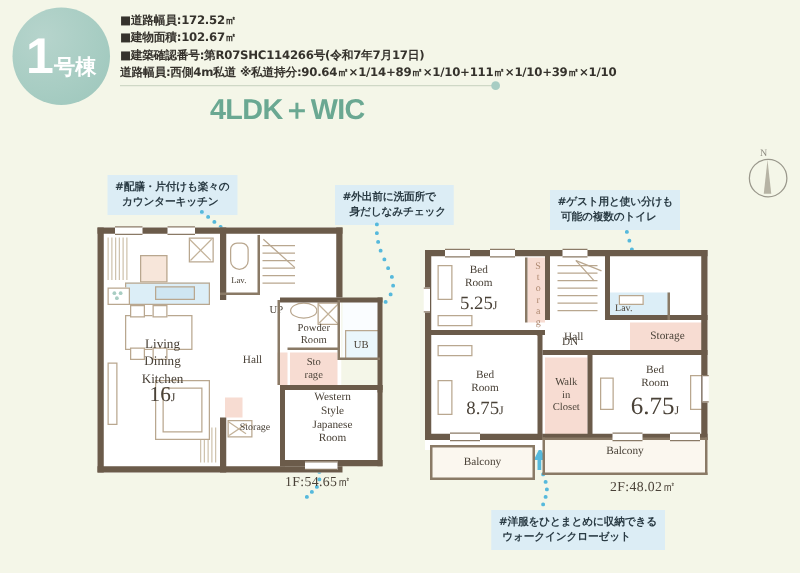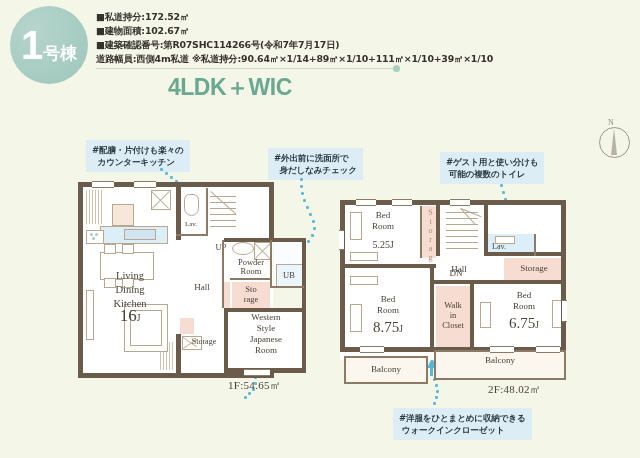--- a/index.html
+++ b/index.html
@@ -86,21 +86,21 @@
 <div id="page">
 
   <div class="badge">
     <div class="badge-inner">
       <span class="badge-num">1</span>
       <span class="badge-suffix">号棟</span>
     </div>
   </div>
 
   <div class="spec">
-    <div>■私道持分:172.52㎡</div>
+    <div>■道路幅員:172.52㎡</div>
     <div>■建物面積:102.67㎡</div>
     <div>■建築確認番号:第R07SHC114266号(令和7年7月17日)</div>
     <div>道路幅員:西側4m私道 ※私道持分:90.64㎡×1/14+89㎡×1/10+111㎡×1/10+39㎡×1/10</div>
   </div>
 
   <div class="hrule"></div>
   <div class="hrule-dot"></div>
 
   <div class="title4ldk">4LDK＋WIC</div>
 
@@ -296,21 +296,21 @@
 
   <div class="plan" style="left:340px;top:200px;width:230px;height:190px;">
 
     <div class="planbg" style="left:0;top:0;width:226px;height:160px;"></div>
 
     <div class="room" style="left:6px;top:6px;width:74px;height:58px;"></div>
     <div class="furn" style="left:10px;top:12px;width:10px;height:26px;"></div>
     <div class="lbl lbl-md" style="left:6px;top:10px;width:74px;line-height:11px;white-space:pre-line;">Bed
 Room</div>
     <div class="lbl" style="left:6px;top:34px;width:74px;">
-      <span class="num" style="font-size:10px;">5.25</span><span class="num jsuf">J</span>
+      <span class="num" style="font-size:15px;">5.25</span><span class="num jsuf">J</span>
     </div>
     <div class="furn" style="left:10px;top:52px;width:26px;height:7px;"></div>
 
     <div class="pinkroom" style="left:82px;top:6px;width:14px;height:52px;"></div>
     <div class="lbl lbl-sm vert" style="left:83px;top:8px;width:12px;font-size:8px;color:#b08a72;">Storage</div>
 
     <div class="room" style="left:104px;top:6px;width:36px;height:48px;"></div>
     <div class="stairline" style="left:106px;top:12px;width:32px;height:1px;"></div>
     <div class="stairline" style="left:106px;top:18px;width:32px;height:1px;"></div>
     <div class="stairline" style="left:106px;top:24px;width:32px;height:1px;"></div>
@@ -345,21 +345,21 @@
     <div class="lbl lbl-sm" style="left:96px;top:100px;width:34px;line-height:10px;font-size:8.5px;white-space:pre-line;">Walk
 in
 Closet</div>
 
     <div class="room" style="left:138px;top:86px;width:86px;height:62px;"></div>
     <div class="furn" style="left:140px;top:102px;width:9px;height:24px;"></div>
     <div class="furn" style="left:212px;top:100px;width:10px;height:26px;"></div>
     <div class="lbl lbl-md" style="left:144px;top:90px;width:80px;line-height:11px;white-space:pre-line;">Bed
 Room</div>
     <div class="lbl" style="left:144px;top:114px;width:80px;">
-      <span class="num" style="font-size:15px;">6.75</span><span class="num jsuf">J</span>
+      <span class="num" style="font-size:20px;">6.75</span><span class="num jsuf">J</span>
     </div>
 
     <div class="creamroom" style="left:96px;top:150px;width:130px;height:30px;"></div>
     <div class="lbl lbl-md" style="left:110px;top:155px;width:100px;">Balcony</div>
 
     <div class="creamroom" style="left:6px;top:158px;width:80px;height:26px;"></div>
     <div class="lbl lbl-md" style="left:6px;top:164px;width:80px;">Balcony</div>
 
     <div class="wall" style="left:0;top:0;width:226px;height:5px;"></div>
     <div class="wall" style="left:0;top:0;width:5px;height:152px;"></div>

